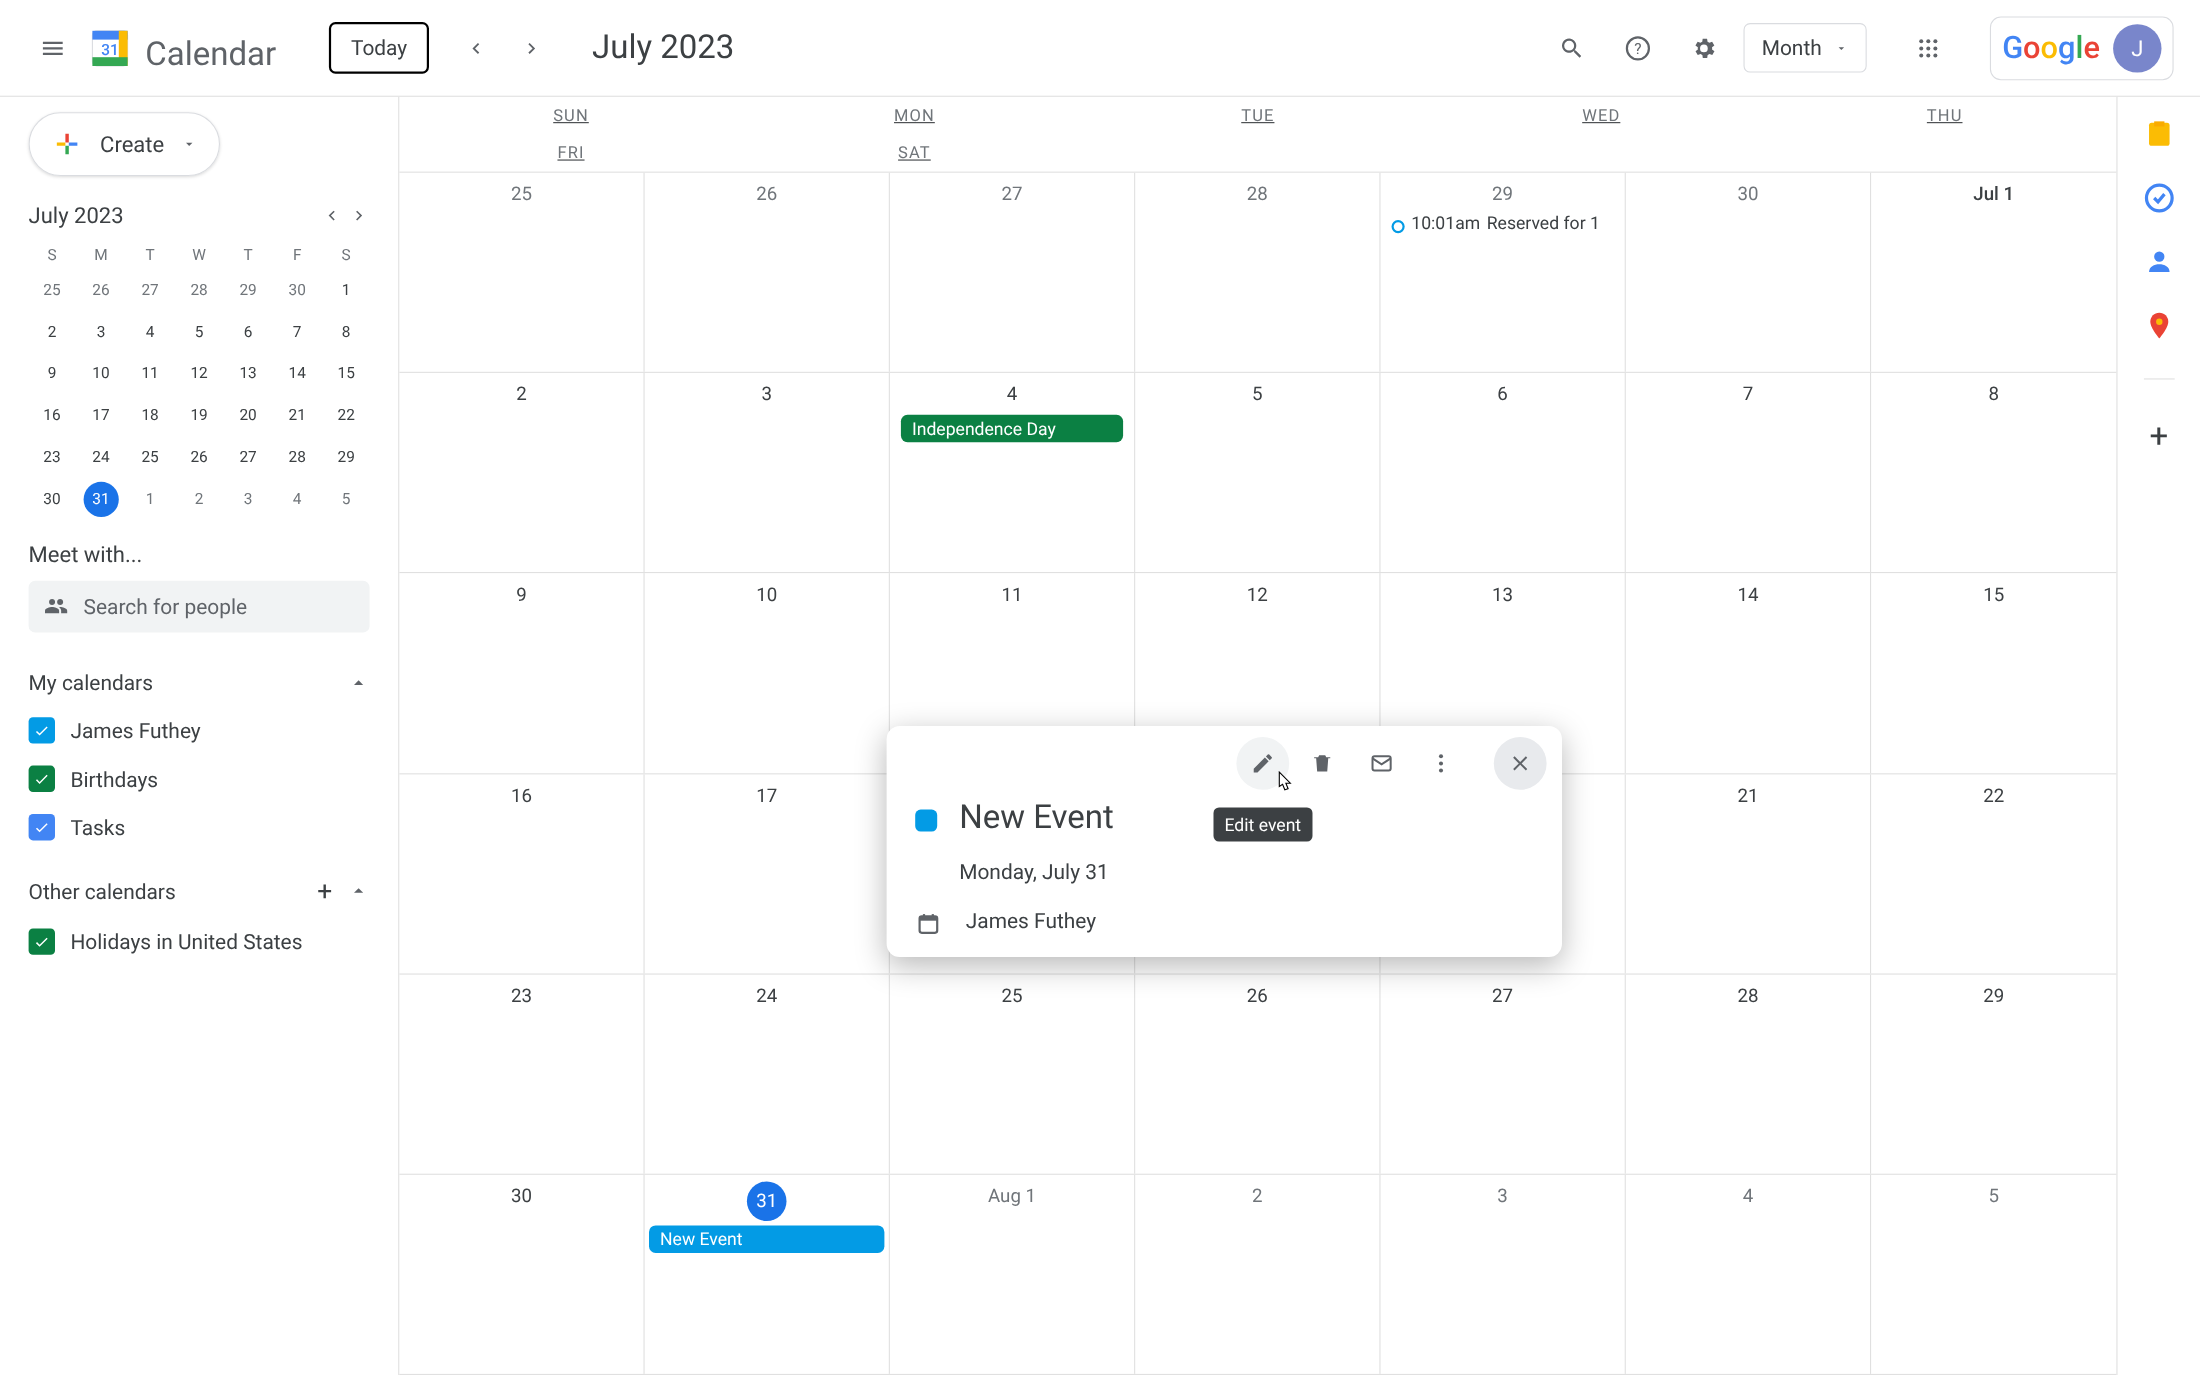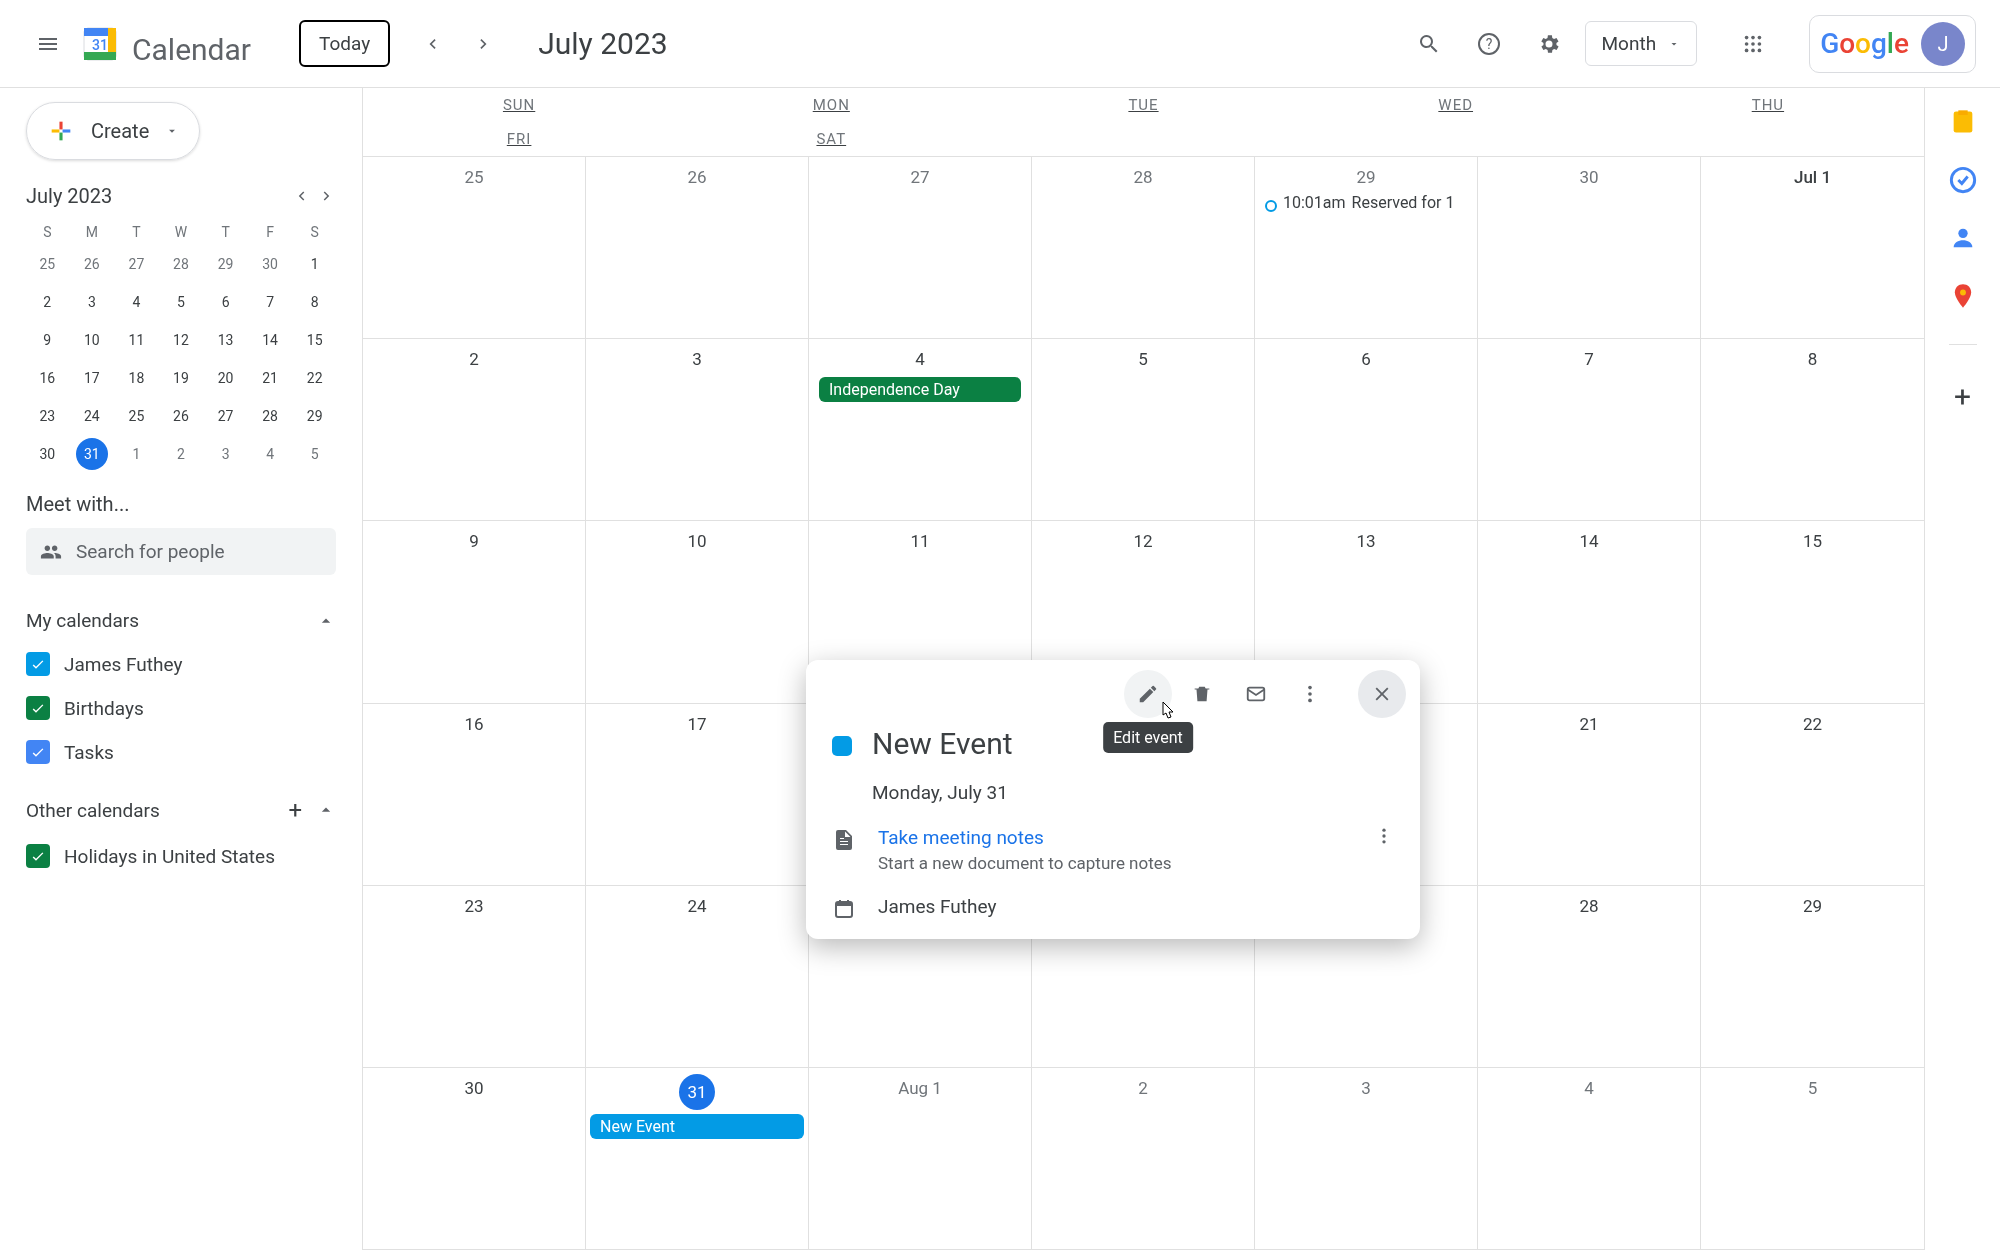--- a/index.html
+++ b/index.html
@@ -34,21 +34,21 @@
 .mini-cal { margin-bottom: 20px; }
 .mini-head { display: flex; align-items: center; justify-content: space-between; margin-bottom: 10px; }
 .mini-title { font-size: 20px; color: #3c4043; }
 .mini-arrows { display: flex; gap: 8px; }
 .mini-grid { display: grid; grid-template-columns: repeat(7, 1fr); gap: 2px; text-align: center; }
 .mini-dow { font-size: 14px; color: #70757a; padding: 6px 0; }
 .mini-day { font-size: 14px; color: #3c4043; padding: 8px 0; cursor: pointer; border-radius: 50%; width: 32px; height: 32px; display: flex; align-items: center; justify-content: center; margin: 2px auto; }
 .mini-day.muted { color: #70757a; }
 .mini-day.today { background: #1a73e8; color: #fff; }
 .meet-title { font-size: 20px; color: #3c4043; margin: 16px 0 12px; }
-.search-people { display: flex; align-items: center; gap: 14px; background: #f1f3f4; border-radius: 6px; padding: 12px 14px; color: #5f6368; font-size: 19px; margin-bottom: 24px; }
+.search-people { display: flex; gap: 14px; background: #f1f3f4; border-radius: 6px; padding: 12px 14px; color: #5f6368; font-size: 19px; margin-bottom: 24px; }
 .cal-section { margin-bottom: 12px; }
 .cal-head { display: flex; align-items: center; justify-content: space-between; font-size: 19px; color: #3c4043; padding: 10px 0; cursor: pointer; }
 .cal-item { display: flex; align-items: center; gap: 14px; padding: 10px 0; font-size: 19px; color: #3c4043; }
 .cal-check { width: 24px; height: 24px; border-radius: 4px; display: flex; align-items: center; justify-content: center; }
 
 
 .dow-row { display: grid; grid-template-columns: repeat(5, 1fr); border-bottom: 1px solid #e0e0e0; text-decoration: underline; }
 .dow-cell { text-align: center; padding: 8px 0; font-size: 15px; color: #70757a; letter-spacing: 1px; }
 .weeks { flex: 1; display: grid; grid-template-rows: repeat(6, 1fr); }
 .week-row { display: grid; grid-template-columns: repeat(7, 1fr); border-bottom: 1px solid #e0e0e0; }
@@ -78,21 +78,21 @@
 .pop-title-row { display: flex; align-items: flex-start; gap: 20px; margin-top: 8px; }
 .pop-color { width: 20px; height: 20px; background: #039be5; border-radius: 5px; margin-top: 10px; }
 .pop-title { font-size: 30px; color: #3c4043; }
 .pop-date { font-size: 19px; color: #3c4043; margin-top: 20px; }
 .pop-row { display: flex; align-items: flex-start; gap: 22px; margin-top: 22px; }
 .pop-row-icon { color: #5f6368; width: 24px; flex-shrink: 0; margin-top: 2px; }
 .pop-link { color: #1a73e8; font-size: 19px; cursor: pointer; }
 .pop-sub { color: #5f6368; font-size: 17px; margin-top: 4px; }
 .pop-text { font-size: 19px; color: #3c4043; }
 .pop-more { margin-left: auto; color: #5f6368; cursor: pointer; }
-.tooltip { position: absolute; background: #3c4043; color: #fff; font-size: 16px; padding: 6px 10px; border-radius: 5px; top: 52px; left: 50%; transform: translateX(-50%); white-space: nowrap; }
+.tooltip { position: absolute; background: #3c4043; color: #fff; font-size: 16px; padding: 6px 10px; border-radius: 5px; top: 64px; left: 50%; transform: translateX(-50%); white-space: nowrap; }
 .cursor-hand { position: absolute; left: 1155px; top: 700px; font-size: 22px; z-index: 200; pointer-events: none; }
 
 svg { display: block; }
 </style>
 </head>
 <body>
 
 <div class="header">
   <div class="menu-btn">
     <svg width="24" height="24" viewBox="0 0 24 24">
@@ -535,36 +535,20 @@
   <div class="pop-body">
     <div class="pop-title-row">
       <div class="pop-color"></div>
       <div>
         <div class="pop-title">New Event</div>
         <div class="pop-date">Monday, July 31</div>
       </div>
     </div>
     <div class="pop-row">
       <svg class="pop-row-icon" width="24" height="24" viewBox="0 0 24 24">
-          <path fill="#5f6368" d="M14 2H6a2 2 0 00-2 2v16a2 2 0 002 2h12a2 2 0 002-2V8l-6-6zm-1 7V3.5L18.5 9H13zM8 13h8v1H8zm0 3h8v1H8zm0-6h4v1H8z"></path>
-        </svg>
-      <div style="flex:1">
-        <div class="pop-link">Take meeting notes</div>
-        <div class="pop-sub">Start a new document to capture notes</div>
-      </div>
-      <div class="pop-more">
-        <svg width="20" height="20" viewBox="0 0 24 24">
-            <circle cx="12" cy="5" r="2" fill="#5f6368"></circle>
-            <circle cx="12" cy="12" r="2" fill="#5f6368"></circle>
-            <circle cx="12" cy="19" r="2" fill="#5f6368"></circle>
-          </svg>
-      </div>
-    </div>
-    <div class="pop-row">
-      <svg class="pop-row-icon" width="24" height="24" viewBox="0 0 24 24">
           <rect x="4" y="5" width="16" height="15" rx="2" fill="none" stroke="#5f6368" stroke-width="2"></rect>
           <rect x="4" y="5" width="16" height="4" fill="#5f6368"></rect>
           <rect x="7" y="3" width="2" height="4" fill="#5f6368"></rect>
           <rect x="15" y="3" width="2" height="4" fill="#5f6368"></rect>
         </svg>
       <div class="pop-text">James Futhey</div>
     </div>
   </div>
 </div>
 

